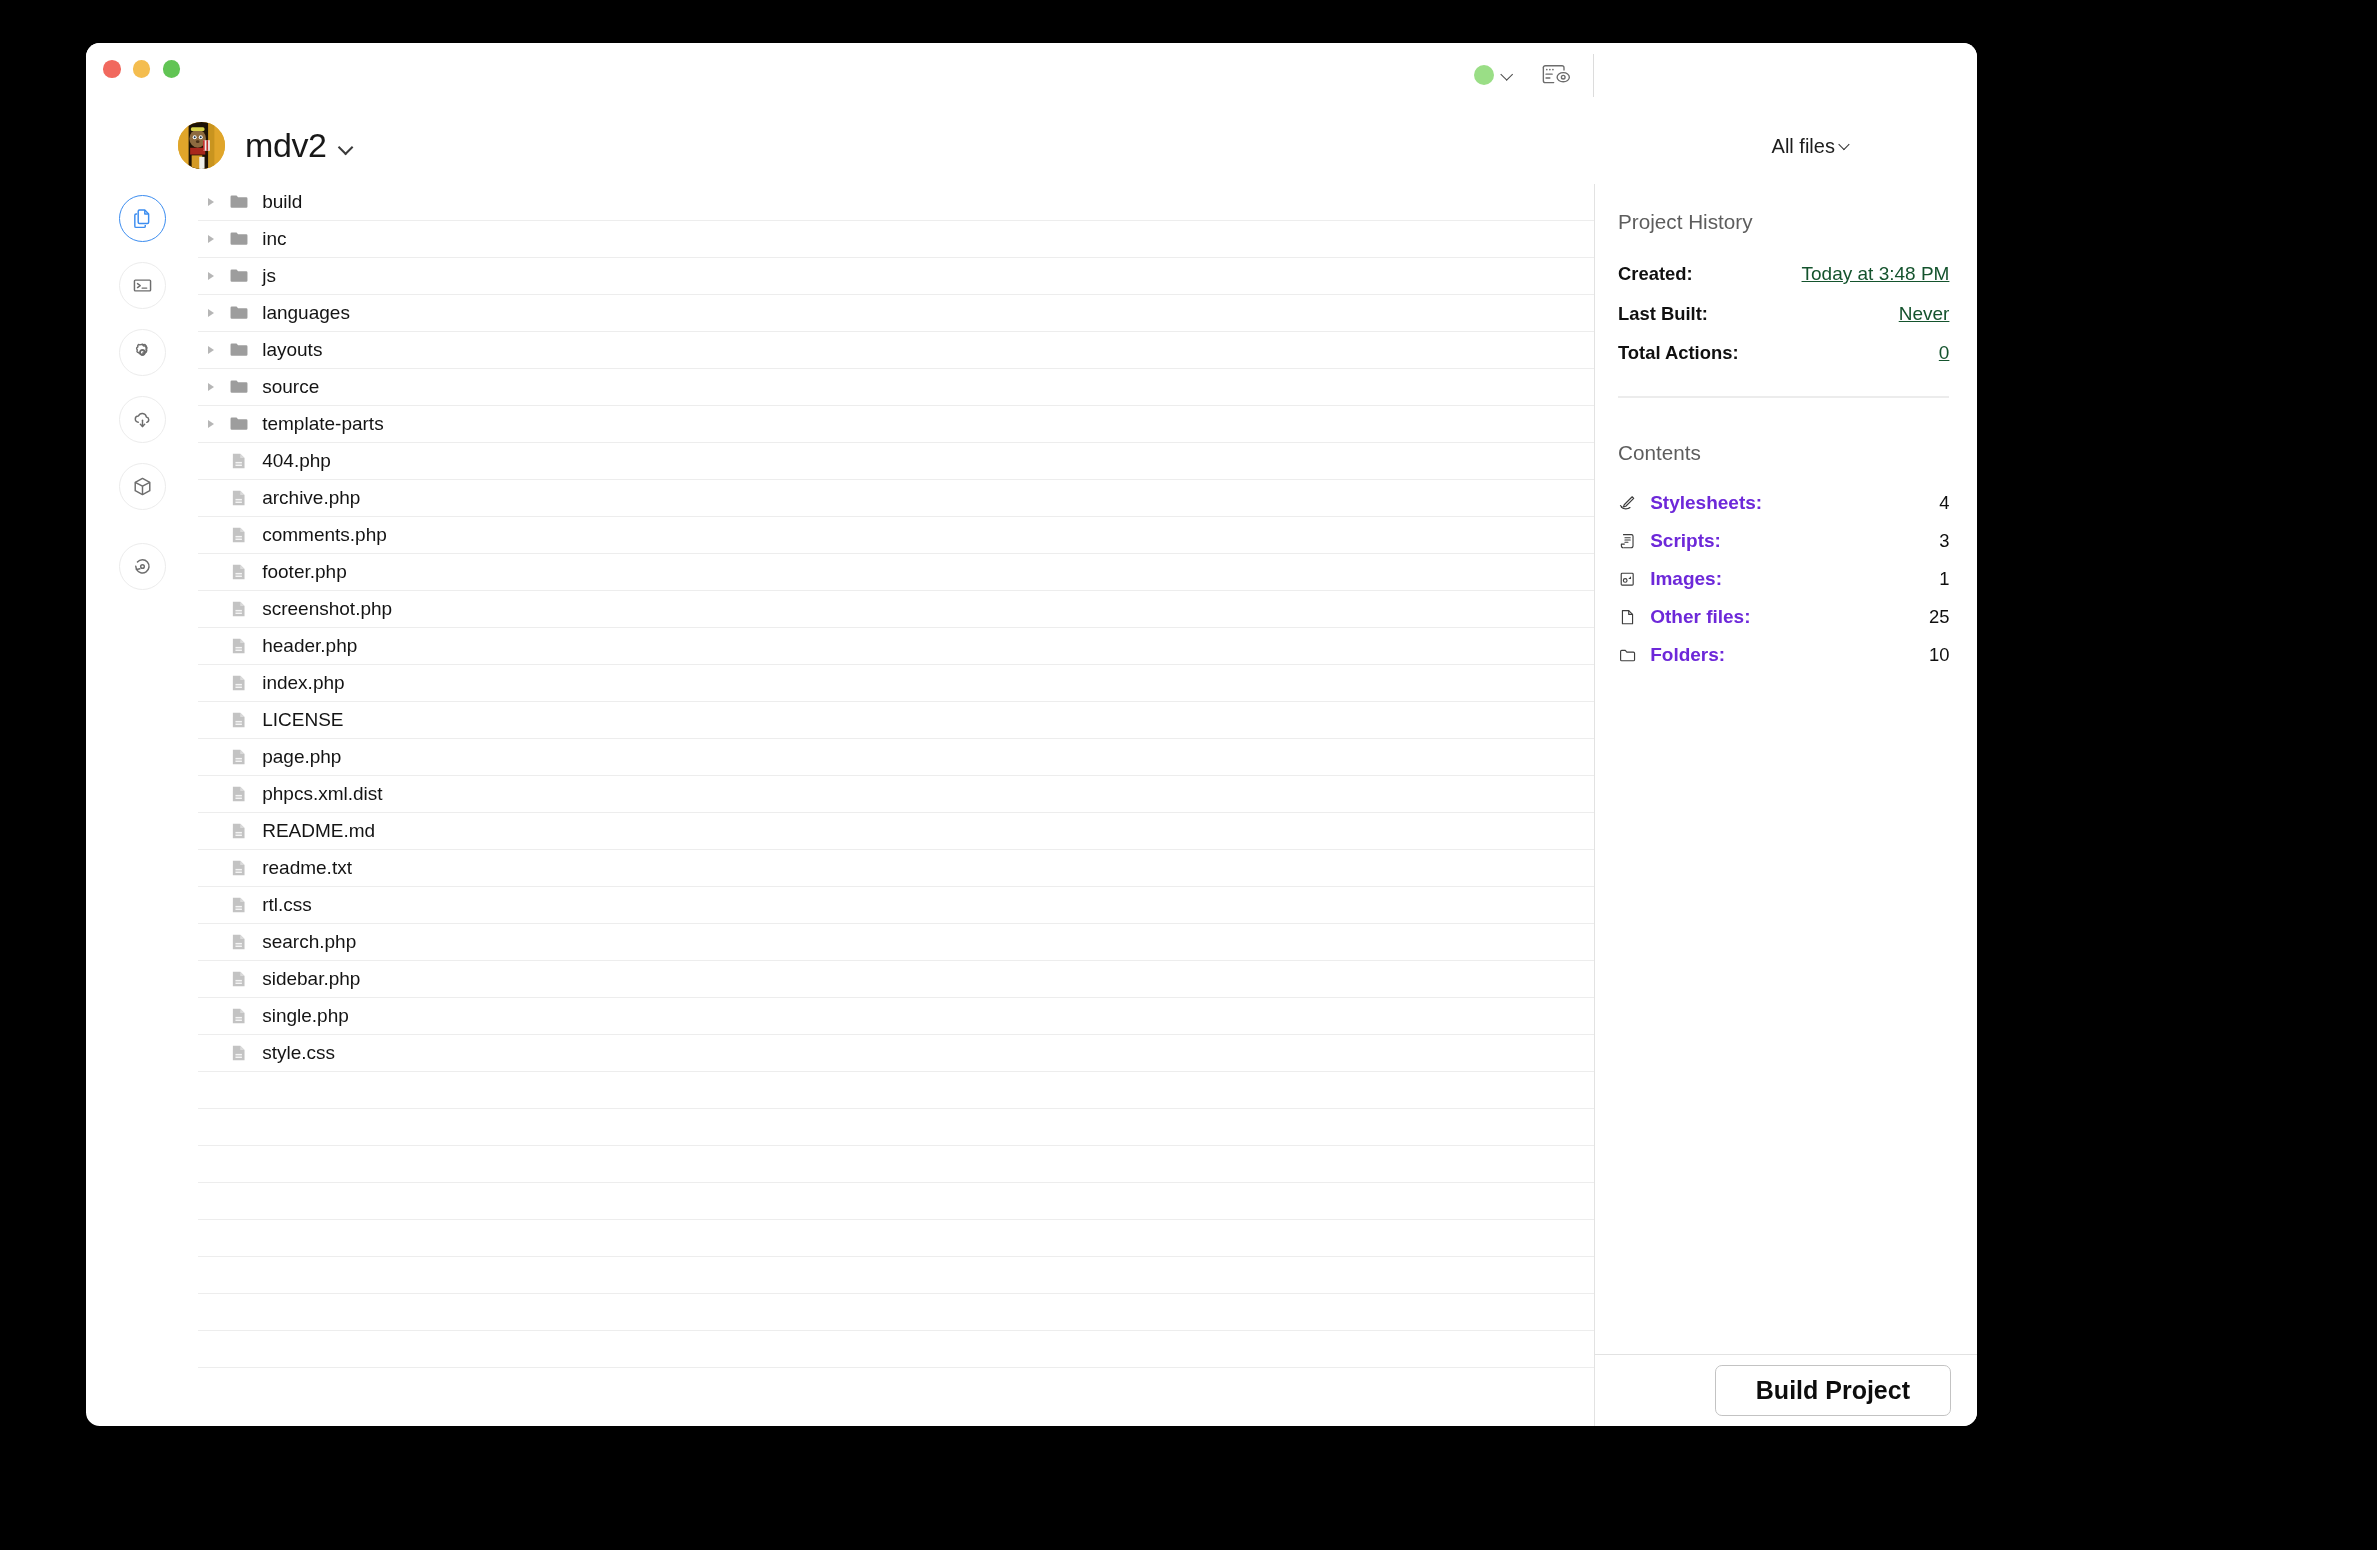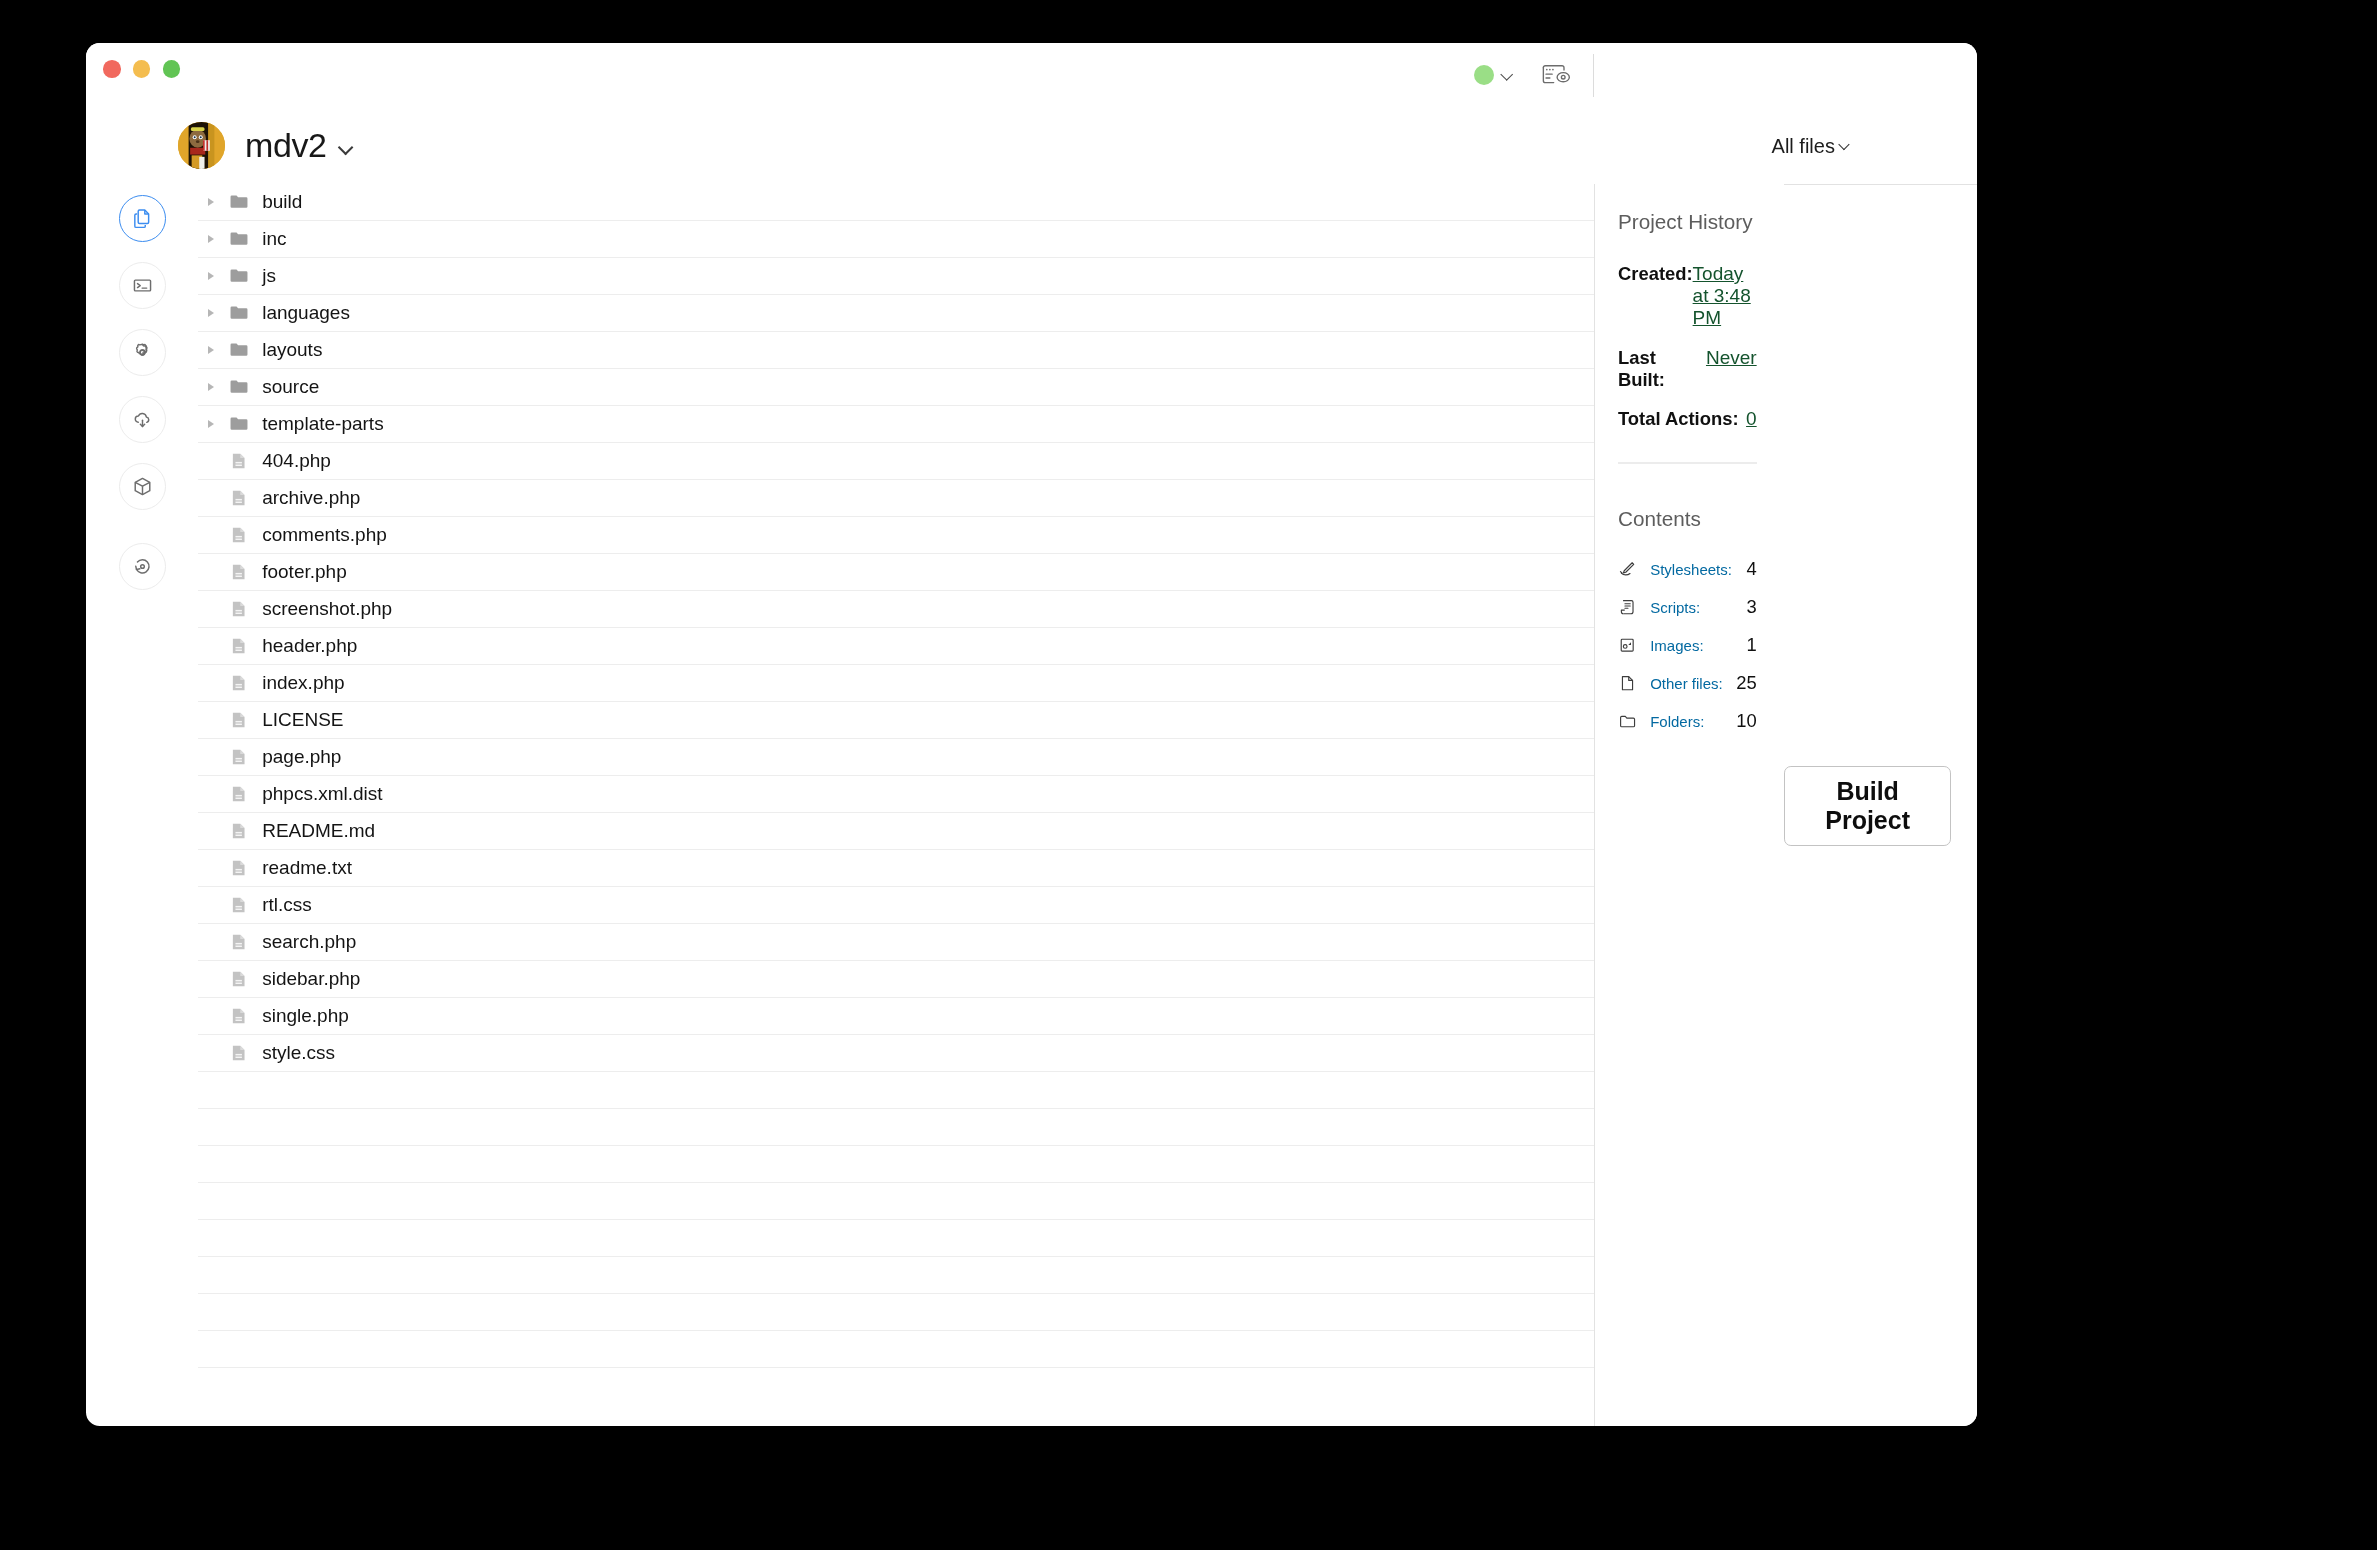--- a/index.html
+++ b/index.html
@@ -153,21 +153,21 @@
   .row .fname {
     font-size: 19px; color: #141414; margin-left: 9.2px;
     white-space: nowrap;
   }
   .row-empty { height: 37px; border-bottom: 1.2px solid #ededed; }
 
   
   .panel {
     flex: 0 0 383px;
     border-left: 1.5px solid #e2e2e2;
-    display: flex; 
+    display: flex; flex-direction: column;
     background: #fff;
   }
   .panel-inner { flex: 1 1 auto; padding: 26px 27.6px 0 23px; }
   .panel-h {
     font-size: 20.7px; color: #5d5d5d; font-weight: 400;
     margin-bottom: 29px;
   }
   .kv {
     display: flex; justify-content: space-between; align-items: baseline;
     margin-bottom: 17.6px;
@@ -179,21 +179,21 @@
   }
   .panel-h2 {
     font-size: 20.7px; color: #5d5d5d; font-weight: 400;
     margin: 43px 0 27.6px 0;
   }
   .crow {
     display: flex; align-items: center;
     margin-bottom: 16px;
   }
   .crow .ci { width: 23px; flex: 0 0 23px; display:flex; align-items:center; }
-  .crow .cl { font-size: 15px; font-weight: normal; color: #0369a1; margin-left: 9.2px; }
+  .crow .cl { font-size: 19px; font-weight: bold; color: #6d28d9; margin-left: 9.2px; }
   .crow .cv { margin-left: auto; font-size: 18.4px; color: #101010; }
 
   .panel-foot {
     flex: 0 0 72px;
     border-top: 1.5px solid #e2e2e2;
     display: flex; align-items: center; justify-content: flex-end;
     padding-right: 26px;
   }
   .build-btn {
     font-size: 25px; font-weight: bold; color: #0d0d0d;

